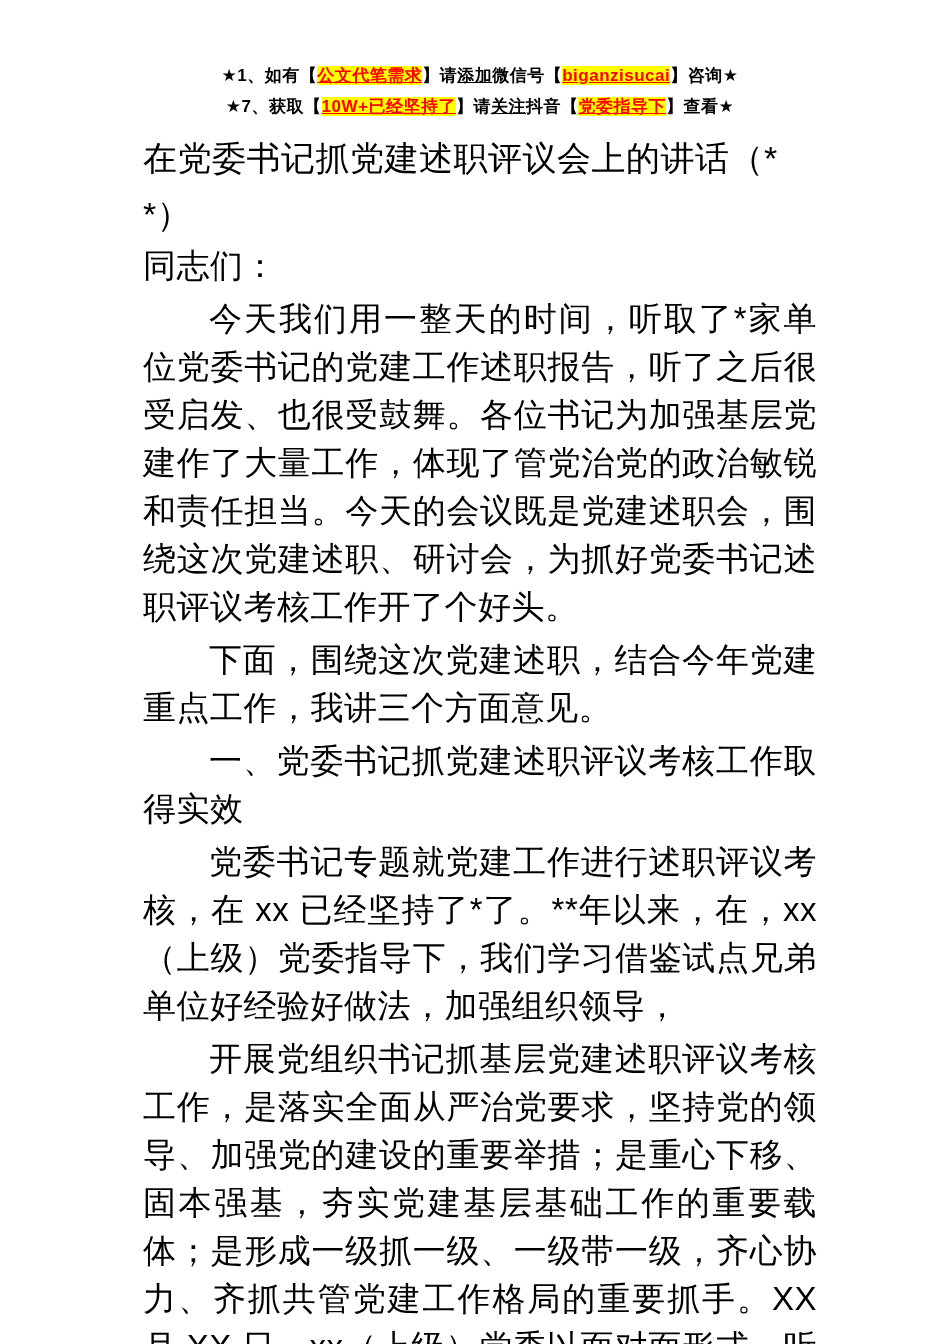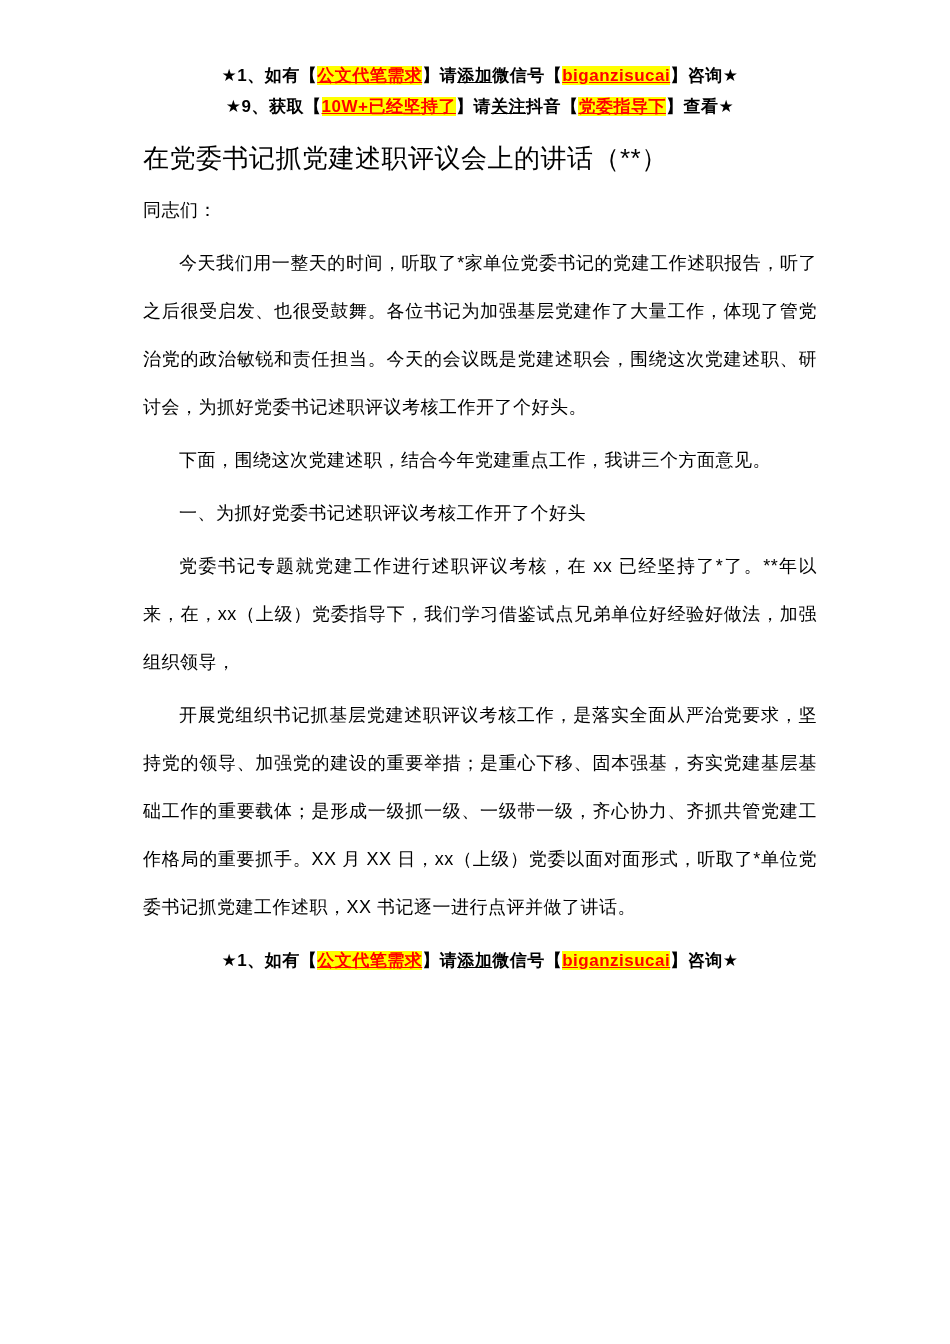--- a/index.html
+++ b/index.html
@@ -26,60 +26,60 @@
   }
   .promo .hl {
     background: #ffff00;
     color: #ff0000;
     text-decoration: underline;
   }
   .promo .ul {
     text-decoration: underline;
   }
   .doc-title {
-    font-size: 26px;
+    font-size: 34px;
     font-weight: 500;
     line-height: 56px;
     margin: 8px 0 0 0;
     max-width: 645px;
     word-break: break-all;
     letter-spacing: 0.5px;
   }
   .body-text p {
-    font-size: 18px;
+    font-size: 33px;
     line-height: 48px;
     margin: 0 0 5px 0;
     text-align: justify;
     word-break: break-all;
     letter-spacing: 0.5px;
   }
   .body-text p.indent { text-indent: 2em; }
   .promo-bottom { margin-top: 14px; }
 </style>
 </head>
 <body>
 
 <div class="page">
 
   <div class="promo promo-top">
     <div class="promo-line">
       <span>★1、如有【</span><span class="hl">公文代笔需求</span><span>】请</span><span class="ul">添加</span><span>微信号【</span><span class="hl">biganzisucai</span><span>】咨询★</span>
     </div>
     <div class="promo-line">
-      <span>★9、获取【</span><span class="hl">10W+已经坚持了</span><span>】请</span><span class="ul">关注</span><span>抖音【</span><span class="hl">党委指导下</span><span>】查看★</span>
+      <span>★7、获取【</span><span class="hl">10W+已经坚持了</span><span>】请</span><span class="ul">关注</span><span>抖音【</span><span class="hl">党委指导下</span><span>】查看★</span>
     </div>
   </div>
 
   <h1 class="doc-title">在党委书记抓党建述职评议会上的讲话（**）</h1>
 
   <div class="body-text">
     <p>同志们：</p>
     <p class="indent">今天我们用一整天的时间，听取了*家单位党委书记的党建工作述职报告，听了之后很受启发、也很受鼓舞。各位书记为加强基层党建作了大量工作，体现了管党治党的政治敏锐和责任担当。今天的会议既是党建述职会，围绕这次党建述职、研讨会，为抓好党委书记述职评议考核工作开了个好头。</p>
     <p class="indent">下面，围绕这次党建述职，结合今年党建重点工作，我讲三个方面意见。</p>
-    <p class="indent">一、为抓好党委书记述职评议考核工作开了个好头</p>
+    <p class="indent">一、党委书记抓党建述职评议考核工作取得实效</p>
     <p class="indent">党委书记专题就党建工作进行述职评议考核，在 xx 已经坚持了*了。**年以来，在，xx（上级）党委指导下，我们学习借鉴试点兄弟单位好经验好做法，加强组织领导，</p>
     <p class="indent">开展党组织书记抓基层党建述职评议考核工作，是落实全面从严治党要求，坚持党的领导、加强党的建设的重要举措；是重心下移、固本强基，夯实党建基层基础工作的重要载体；是形成一级抓一级、一级带一级，齐心协力、齐抓共管党建工作格局的重要抓手。XX 月 XX 日，xx（上级）党委以面对面形式，听取了*单位党委书记抓党建工作述职，XX 书记逐一进行点评并做了讲话。</p>
   </div>
 
   <div class="promo promo-bottom">
     <div class="promo-line">
       <span>★1、如有【</span><span class="hl">公文代笔需求</span><span>】请</span><span class="ul">添加</span><span>微信号【</span><span class="hl">biganzisucai</span><span>】咨询★</span>
     </div>
 
   </div>

